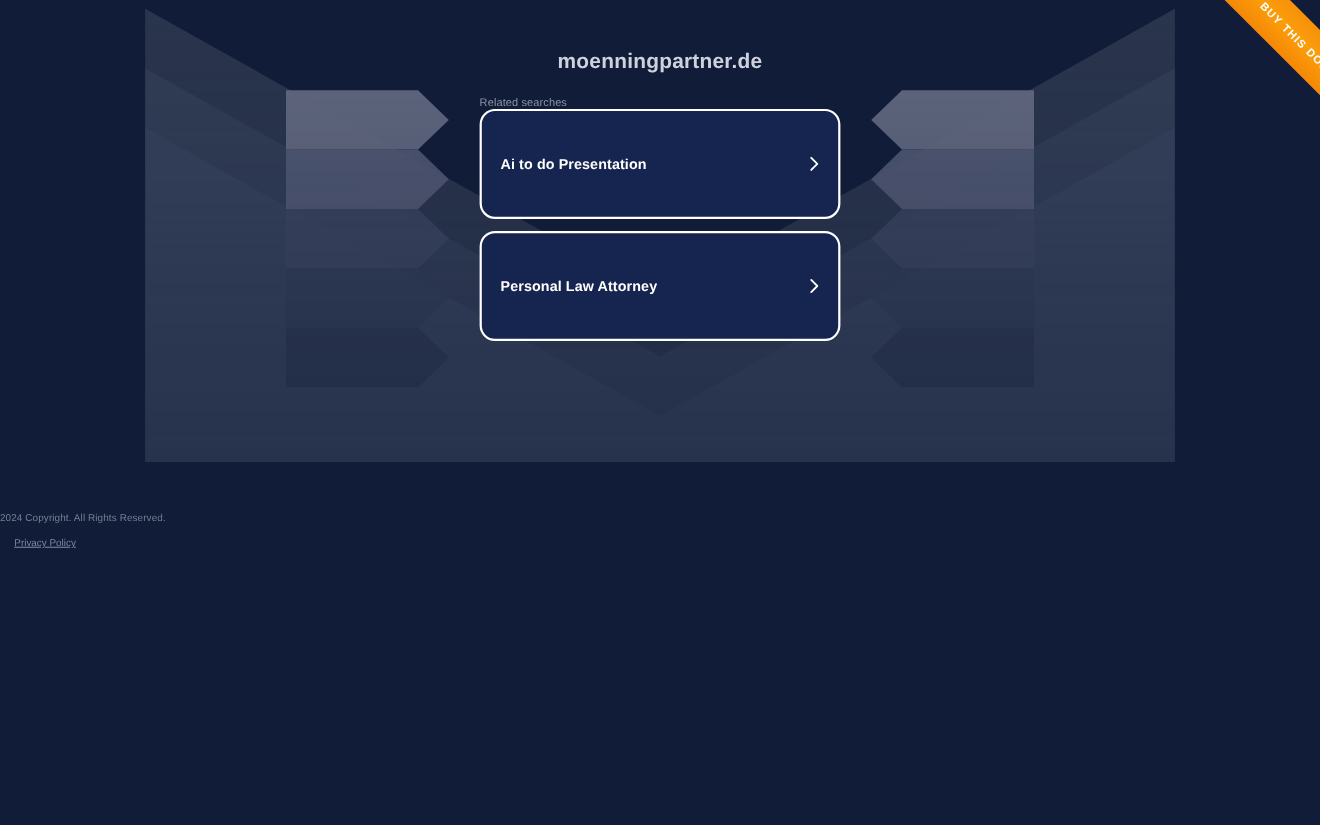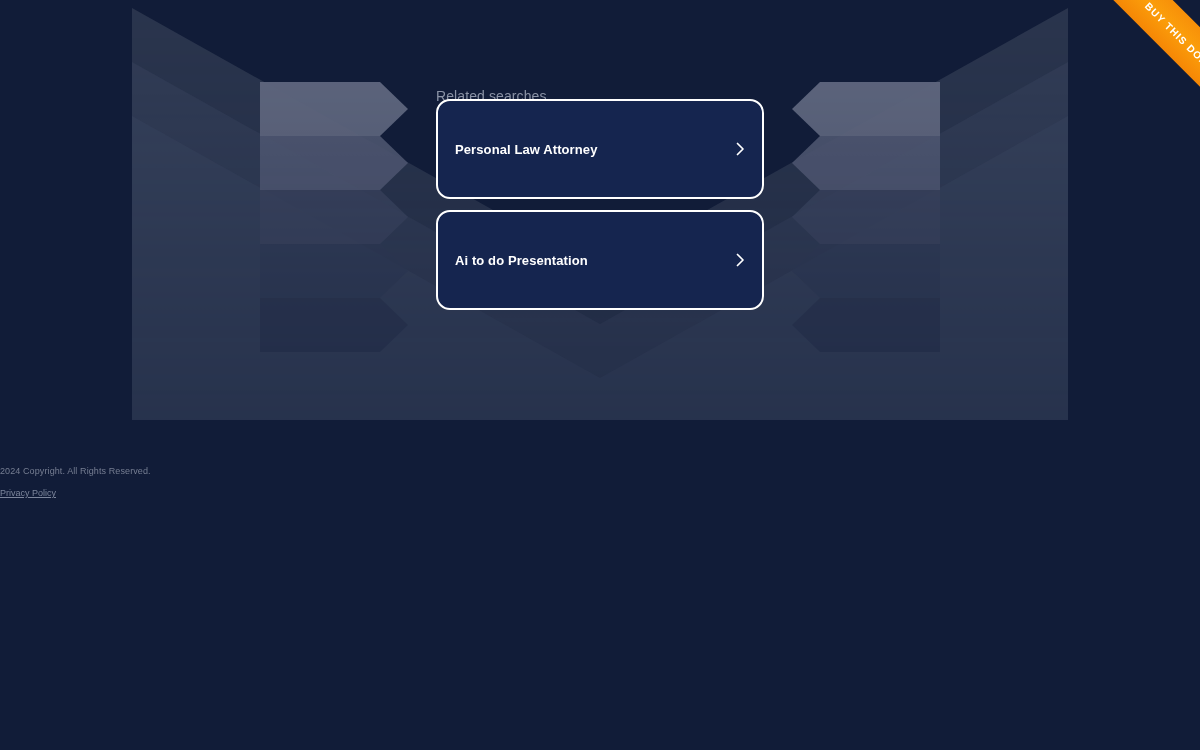--- a/index.html
+++ b/index.html
@@ -39,21 +39,21 @@
     font-size: 19px;
     font-weight: bold;
     color: #ced2dc;
     letter-spacing: 0.2px;
   }
 
   #related-label {
     position: absolute;
     top: 88px;
     left: 436px;
-    font-size: 14px;
+    font-size: 10px;
     color: #8b93a6;
     letter-spacing: 0.1px;
   }
 
   #cards {
     position: absolute;
     top: 99px;
     left: 436px;
     width: 328px;
   }
@@ -104,20 +104,21 @@
     letter-spacing: 0.1px;
   }
 
   #privacy-policy {
     display: inline-block;
     margin-top: 12px;
     font-size: 9px;
     color: #7d869c;
     text-decoration: underline;
     cursor: pointer;
+    padding-left: 13px;
   }
 
   
   #ribbon {
     position: absolute;
     right: 0;
     top: 0;
     width: 140px;
     height: 140px;
     overflow: hidden;
@@ -178,43 +179,44 @@
     <polygon points="940,82 820,82 792,109 820,136 940,136" fill="#666e85" opacity="0.95"></polygon>
     <polygon points="940,136 820,136 792,163 820,190 940,190" fill="#565e78" opacity="0.9"></polygon>
     <polygon points="940,190 820,190 792,217 820,244 940,244" fill="#3e4862" opacity="0.85"></polygon>
     <polygon points="940,244 820,244 792,271 820,298 940,298" fill="#333d57" opacity="0.8"></polygon>
     <polygon points="940,298 820,298 792,325 820,352 940,352" fill="#2b3550" opacity="0.7"></polygon>
   </g>
 </svg>
 
 <div id="page">
 
+  <div id="domain-title">moenningpartner.de</div>
 
   <div id="related-label">Related searches</div>
 
   <div id="cards">
+
+    <div class="result-card">
+      <span class="result-card-label">Ai to do Presentation</span>
+      <span class="chevron-icon">
+        <svg width="16" height="16" viewBox="0 0 16 16" fill="none">
+          <path d="M5.5 2.5 L11 8 L5.5 13.5" stroke="#ffffff" stroke-width="1.7" stroke-linecap="round" stroke-linejoin="round"></path>
+        </svg>
+      </span>
+    </div>
 
     <div class="result-card">
       <span class="result-card-label">Personal Law Attorney</span>
       <span class="chevron-icon">
         <svg width="16" height="16" viewBox="0 0 16 16" fill="none">
           <path d="M5.5 2.5 L11 8 L5.5 13.5" stroke="#ffffff" stroke-width="1.7" stroke-linecap="round" stroke-linejoin="round"></path>
         </svg>
       </span>
     </div>
 
-    <div class="result-card">
-      <span class="result-card-label">Ai to do Presentation</span>
-      <span class="chevron-icon">
-        <svg width="16" height="16" viewBox="0 0 16 16" fill="none">
-          <path d="M5.5 2.5 L11 8 L5.5 13.5" stroke="#ffffff" stroke-width="1.7" stroke-linecap="round" stroke-linejoin="round"></path>
-        </svg>
-      </span>
-    </div>
-
 
   </div>
 
   <div id="footer">
     <div id="copyright">2024 Copyright. All Rights Reserved.</div>
     <a id="privacy-policy">Privacy Policy</a>
   </div>
 
   <div id="ribbon">
     <div id="ribbon-band">

